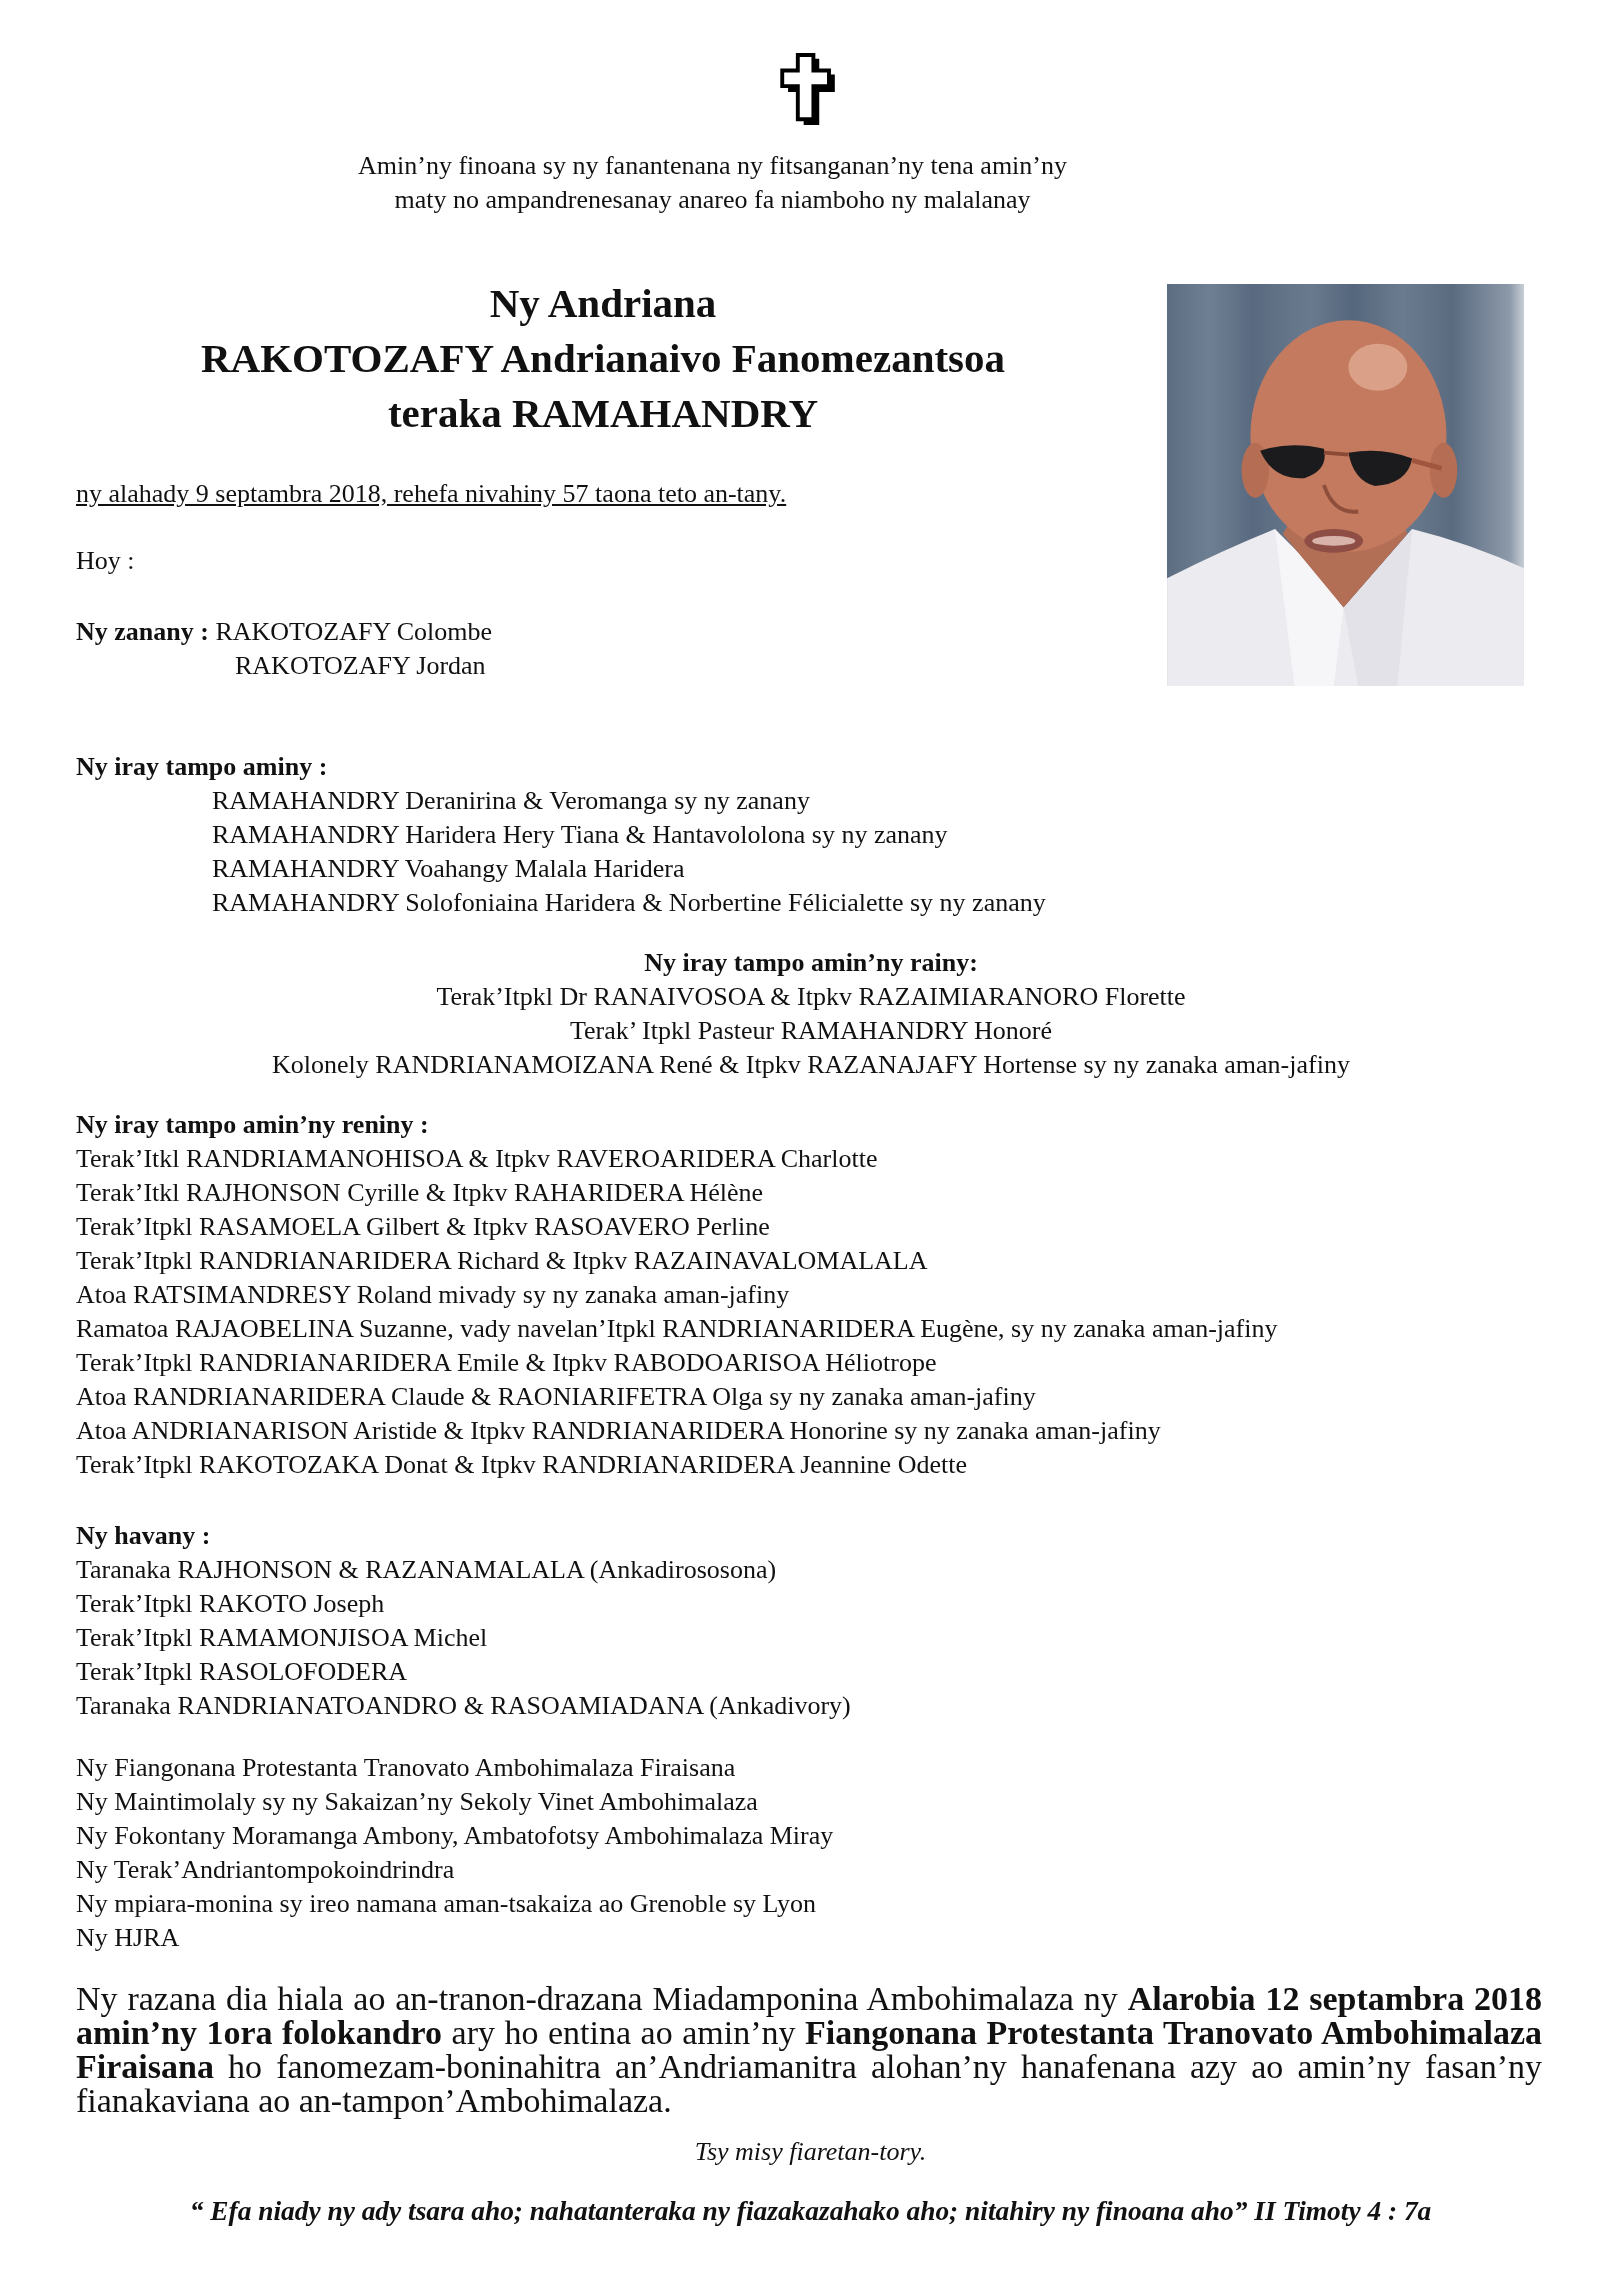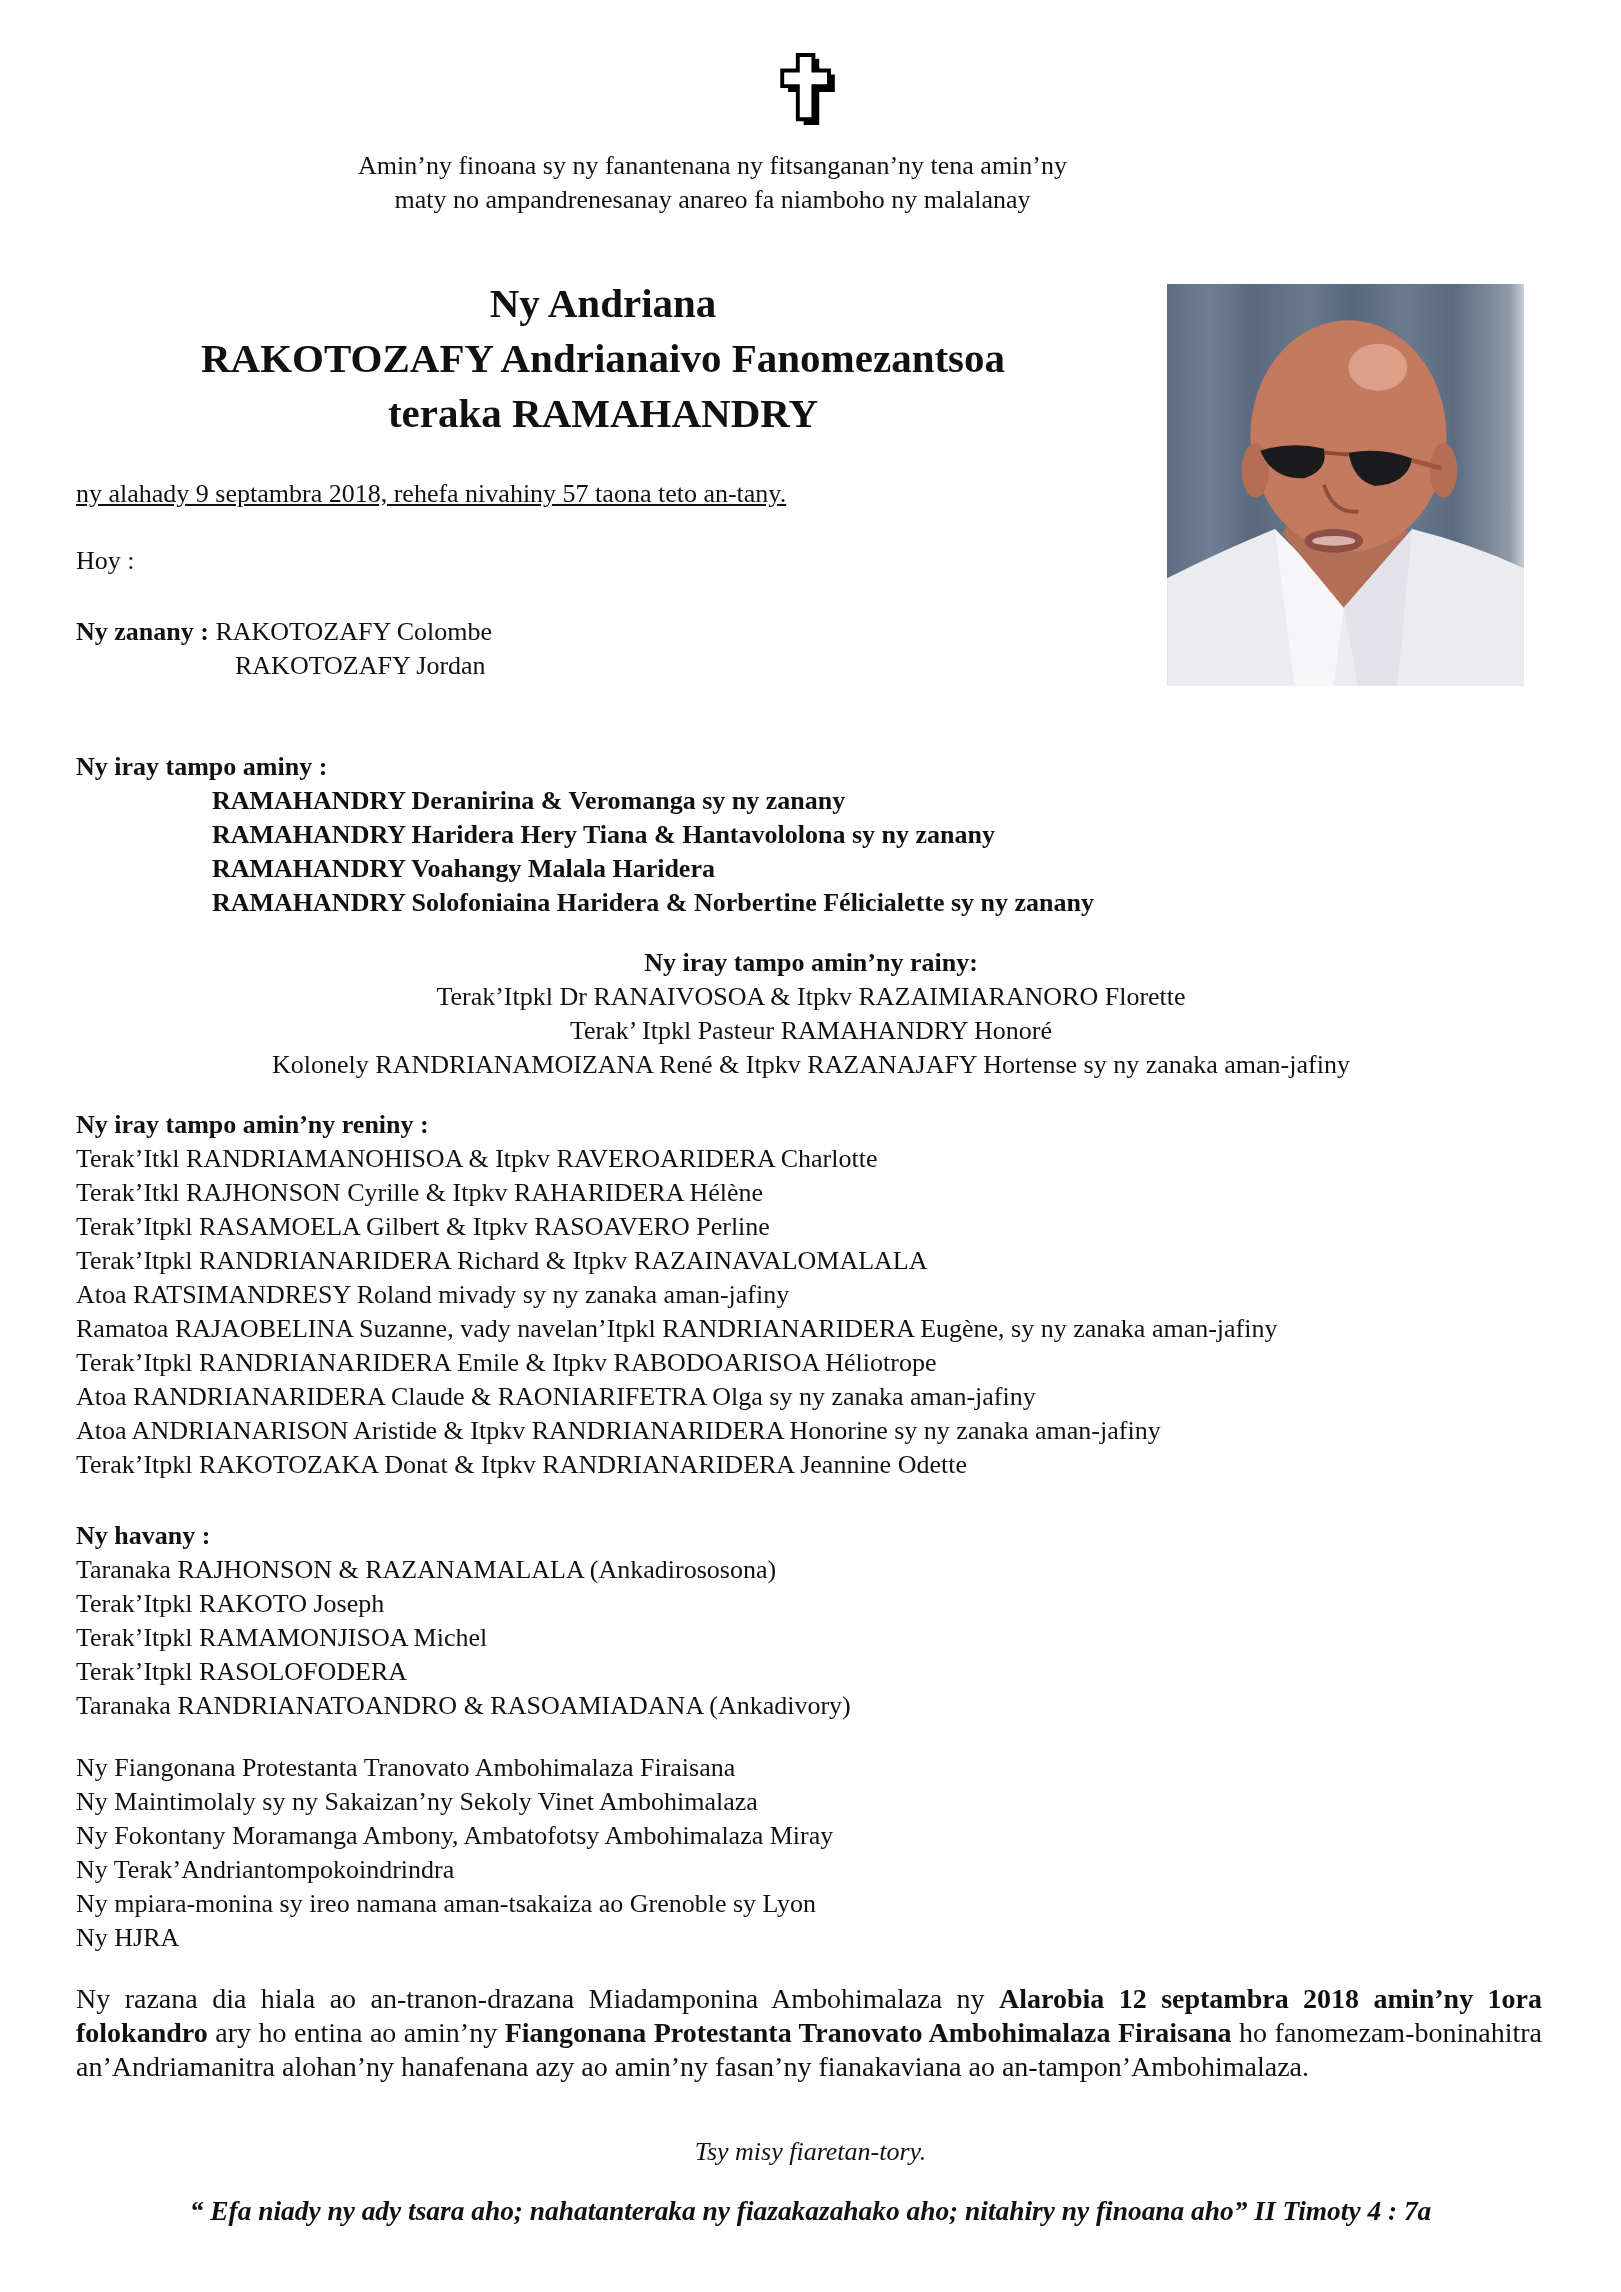--- a/index.html
+++ b/index.html
@@ -22,23 +22,23 @@
     left: 1167px; top: 284px; width: 357px; height: 402px;
     overflow: hidden;
     background: linear-gradient(90deg, #5c6d82 0%, #6f7f93 12%, #596a80 24%, #6a7a8e 40%, #55677d 52%, #6b7b8f 66%, #5a6b80 80%, #8d9aaa 96%, #c8ced6 100%);
   }
   .text {
     left: 76px; width: 1470px; font-size: 26px; line-height: 34px;
   }
   .line { white-space: nowrap; height: 34px; }
   .b { font-weight: bold; }
   .ind-zanany { padding-left: 159px; }
-  .ind-tampo { padding-left: 136px; font-weight: bold; }
+  .ind-tampo { padding-left: 136px; }
   .para {
-    left: 76px; width: 1466px; font-size: 28px; line-height: 34px;
+    left: 76px; width: 1466px; font-size: 34px; line-height: 34px;
     text-align: justify;
   }
   .center-it {
     left: 0; width: 1621px; text-align: center; font-size: 26px; font-style: italic; margin-top: 12px;
   }
   .verse {
     left: 0; width: 1621px; text-align: center; font-size: 27.4px; font-style: italic; font-weight: bold;
   }
 </style>
 </head>

